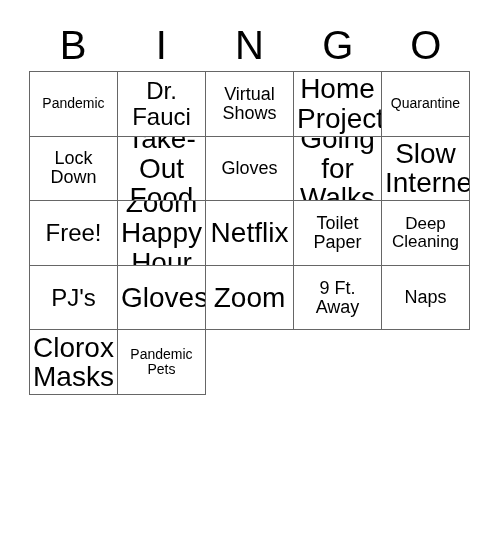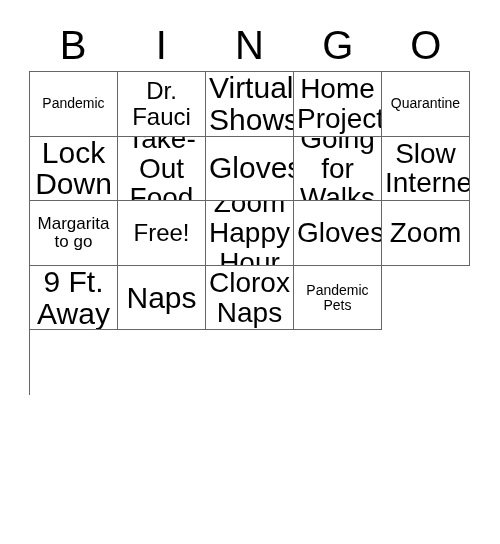--- a/index.html
+++ b/index.html
@@ -78,21 +78,21 @@
     display: block;
     width: 100%;
     line-height: 1.06;
     color: #000000;
     white-space: pre-line;
     word-break: normal;
   }
 
   
   .size-xl  { font-size: 24px; }
-  .size-lg  { font-size: 30px; }
+  .size-lg  { font-size: 18px; }
   .size-md  { font-size: 28px; }
   .size-sm  { font-size: 17px; }
   .size-xs  { font-size: 14px; }
 </style>
 </head>
 <body>
 
 <div id="bingo-card">
 
   <div id="header-row">
@@ -140,49 +140,59 @@
       <span class="cell-text size-md">Going
 for
 Walks</span>
     </div>
     <div class="cell">
       <span class="cell-text size-md">Slow
 Internet</span>
     </div>
 
     <div class="cell">
-      <span class="cell-text size-sm">Margarita
-to go</span>
-    </div>
-    <div class="cell">
       <span class="cell-text size-xl">Free!</span>
     </div>
     <div class="cell">
       <span class="cell-text size-md">Zoom
 Happy
 Hour</span>
     </div>
 
+    <div class="cell">
+      <span class="cell-text size-md">Netflix</span>
+    </div>
+    <div class="cell">
+      <span class="cell-text size-lg">Toilet
+Paper</span>
+    </div>
+    <div class="cell">
+      <span class="cell-text size-sm">Deep
+Cleaning</span>
+    </div>
+    <div class="cell">
+      <span class="cell-text size-xl">PJ's</span>
+    </div>
     <div class="cell">
       <span class="cell-text size-md">Gloves</span>
     </div>
 
     <div class="cell">
       <span class="cell-text size-md">Zoom</span>
     </div>
     <div class="cell">
       <span class="cell-text size-lg">9 Ft.
 Away</span>
     </div>
     <div class="cell">
       <span class="cell-text size-lg">Naps</span>
     </div>
     <div class="cell">
       <span class="cell-text size-md">Clorox
-Naps</span>
+Masks</span>
     </div>
     <div class="cell">
       <span class="cell-text size-xs">Pandemic
 Pets</span>
     </div>
 
   </div>
 </div>
 
 </body></html>

